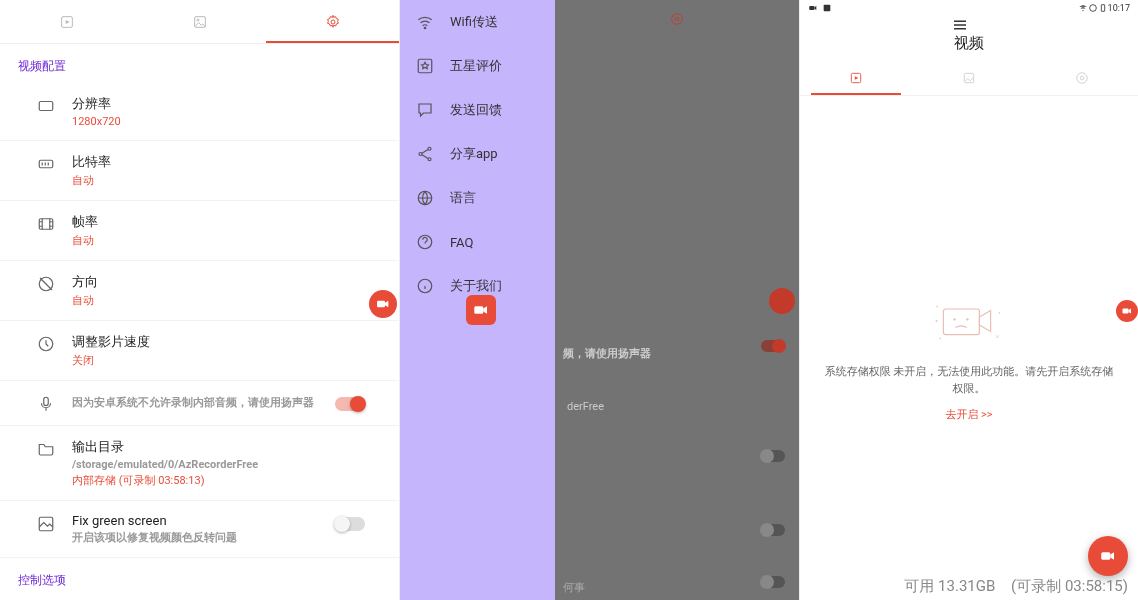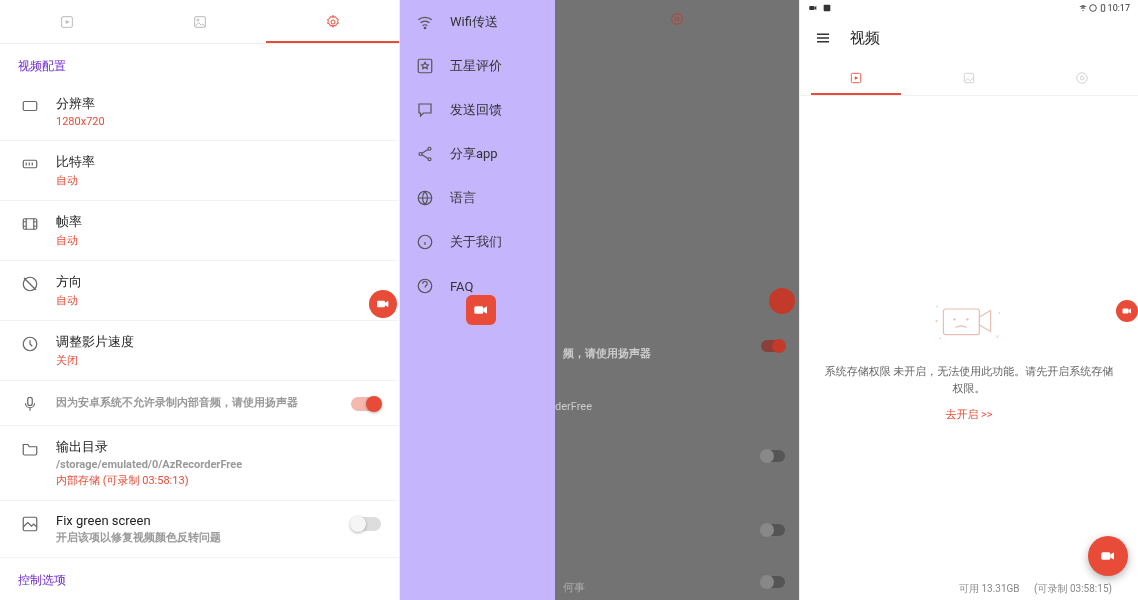--- a/index.html
+++ b/index.html
@@ -9,21 +9,21 @@
 .panel2 { width: 400px; border-right: 1px solid #eee; }
 .panel3 { width: 338px; }
 
 
 .tabs { display: flex; height: 44px; border-bottom: 1px solid #eee; }
 .tab { flex: 1; display: flex; align-items: center; justify-content: center; cursor: pointer; position: relative; }
 .tab svg { width: 16px; height: 16px; stroke: #bbb; fill: none; stroke-width: 1.5; }
 .tab.active svg { stroke: #e84b37; }
 .tab.active::after { content: ""; position: absolute; bottom: 0; left: 0; right: 0; height: 2px; background: #e84b37; }
 .section-h { padding: 14px 18px 8px; font-size: 12px; color: #6d28d9; }
-.row { display: flex; align-items: flex-start; padding: 12px 18px; border-bottom: 1px solid #f2f2f2; }
+.row { display: flex; align-items: flex-start; padding: 12px 34px; border-bottom: 1px solid #f2f2f2; }
 .row-ic { width: 24px; margin-right: 14px; display: flex; align-items: center; justify-content: center; margin-top: 2px; color: #666; }
 .row-ic svg { width: 18px; height: 18px; stroke: #666; fill: none; stroke-width: 1.6; }
 .row-body { flex: 1; }
 .row-title { font-size: 13px; color: #222; }
 .row-val { font-size: 11px; color: #e84b37; margin-top: 2px; }
 .row-sub { font-size: 11px; color: #999; margin-top: 2px; font-weight: bold; }
 .toggle { width: 30px; height: 14px; border-radius: 8px; background: #ddd; position: relative; margin-top: 4px; }
 .toggle::after { content: ""; position: absolute; width: 16px; height: 16px; border-radius: 50%; background: #f5f5f5; top: -1px; left: -1px; box-shadow: 0 1px 3px rgba(0,0,0,.3); }
 .toggle.on { background: #f5b8af; }
 .toggle.on::after { background: #e84b37; left: 15px; }
@@ -41,38 +41,38 @@
 .dim-tab { position: absolute; top: 12px; left: 50%; transform: translateX(-50%); color: #e84b37; }
 .dim-fab { position: absolute; right: 4px; top: 288px; width: 26px; height: 26px; border-radius: 13px; background: #c43a2a; }
 .dim-toggle { position: absolute; right: 14px; width: 24px; height: 12px; border-radius: 6px; background: #555; }
 .dim-toggle::after { content:""; position:absolute; width:14px; height:14px; border-radius:50%; background:#888; top:-1px; left:-1px; }
 .dim-toggle.on { background: #8a4038; }
 .dim-toggle.on::after { background:#c43a2a; left:11px; }
 
 
 .status { display: flex; height: 16px; align-items: center; justify-content: space-between; padding: 0 8px; font-size: 9px; color: #333; }
 .status svg { width: 10px; height: 10px; }
-.appbar { display: flex; align-items: center; height: 44px; padding: 0 14px; }
+.appbar { display: flex; align-items: center; height: 44px; padding: 0 14px; flex-direction: column; }
 .ham { width: 18px; height: 18px; margin-right: 18px; cursor: pointer; }
 .ham svg { width:18px; height:18px; stroke:#333; stroke-width:1.8; }
 .appbar-title { font-size: 15px; color: #222; }
 .p3-tabs { display: flex; height: 36px; border-bottom: 1px solid #f0f0f0; }
 .p3-tab { flex: 1; display: flex; align-items: center; justify-content: center; position: relative; }
 .p3-tab svg { width: 14px; height: 14px; stroke: #ccc; fill: none; stroke-width: 1.5; }
 .p3-tab.active svg { stroke: #e84b37; }
 .p3-tab.active::after { content:""; position:absolute; bottom:0; left:10%; right:10%; height:2px; background:#e84b37; }
 .empty { display: flex; flex-direction: column; align-items: center; margin-top: 200px; }
 .empty-ill { width: 80px; height: 50px; position: relative; margin-bottom: 18px; }
 .empty-msg { font-size: 11px; color: #666; text-align: center; padding: 0 20px; line-height: 1.5; }
 .empty-action { font-size: 11px; color: #e84b37; margin-top: 10px; cursor: pointer; }
 .p3-fab { position: absolute; right: 10px; bottom: 24px; width: 40px; height: 40px; border-radius: 20px; background: #e84b37; display: flex; align-items: center; justify-content: center; box-shadow: 0 3px 8px rgba(0,0,0,.3); }
 .p3-fab svg { width: 18px; height: 18px; fill: #fff; }
 .p3-side-fab { position: absolute; right: 0; top: 300px; width: 22px; height: 22px; border-radius: 11px; background: #e84b37; display:flex; align-items:center; justify-content:center; }
 .p3-side-fab svg { width:12px; height:12px; fill:#fff; }
-.p3-footer { position: absolute; bottom: 4px; right: 26px; font-size: 10px; color: #888; }
+.p3-footer { position: absolute; bottom: 4px; right: 10px; font-size: 15px; color: #888; }
 </style>
 </head>
 <body>
 
 <div class="panel panel1">
   <div class="tabs">
     <div class="tab">
         <svg viewBox="0 0 24 24">
           <rect x="4" y="4" width="16" height="16" rx="2"></rect>
           <polygon points="10,9 16,12 10,15" fill="#bbb" stroke="none"></polygon>
@@ -213,21 +213,21 @@
 <div class="panel panel2">
   <div class="p2-bg"></div>
   <div class="p2-dim">
     <svg class="dim-tab" width="14" height="14" viewBox="0 0 24 24" stroke="#c43a2a" fill="none" stroke-width="1.5">
         <circle cx="12" cy="12" r="3"></circle>
         <circle cx="12" cy="12" r="9"></circle>
       </svg>
     <div class="dim-fab"></div>
     <div style="position:absolute; left:8px; top:346px;font-weight:bold;">频，请使用扬声器</div>
     <div class="dim-toggle on" style="top:340px"></div>
-    <div style="position:absolute; left:0; top:400px;">derFree</div>
+    <div style="position:absolute; left:12px; top:400px;">derFree</div>
     <div class="dim-toggle" style="top:450px"></div>
     <div class="dim-toggle" style="top:524px"></div>
     <div class="dim-toggle" style="top:576px"></div>
     <div style="position:absolute; left:8px; top:580px; color:#aaa;">何事</div>
   </div>
   <div class="drawer">
     <div class="d-item">
         <svg viewBox="0 0 24 24">
           <path d="M3 9a14 14 0 0118 0M6 13a9 9 0 0112 0M9 17a4 4 0 016 0"></path>
           <circle cx="12" cy="20" r="1" fill="#555"></circle>
@@ -259,30 +259,30 @@
     <div class="d-item">
         <svg viewBox="0 0 24 24">
           <circle cx="12" cy="12" r="9"></circle>
           <path d="M3 12h18M12 3a14 14 0 010 18M12 3a14 14 0 000 18"></path>
         </svg>
         <span>语言</span>
       </div>
     <div class="d-item">
         <svg viewBox="0 0 24 24">
           <circle cx="12" cy="12" r="9"></circle>
+          <path d="M9 9a3 3 0 115 2c-1 1-2 1-2 3M12 18h0"></path>
+        </svg>
+        <span>FAQ</span>
+      </div>
+    <div class="d-item">
+        <svg viewBox="0 0 24 24">
+          <circle cx="12" cy="12" r="9"></circle>
           <path d="M12 8h0M12 12v4"></path>
         </svg>
         <span>关于我们</span>
-      </div>
-    <div class="d-item">
-        <svg viewBox="0 0 24 24">
-          <circle cx="12" cy="12" r="9"></circle>
-          <path d="M9 9a3 3 0 115 2c-1 1-2 1-2 3M12 18h0"></path>
-        </svg>
-        <span>FAQ</span>
       </div>
   </div>
   <div class="d-fab">
       <svg viewBox="0 0 24 24">
         <rect x="3" y="7" width="12" height="10" rx="2"></rect>
         <path d="M15 10l5-3v10l-5-3z"></path>
       </svg>
     </div>
 </div>
 

